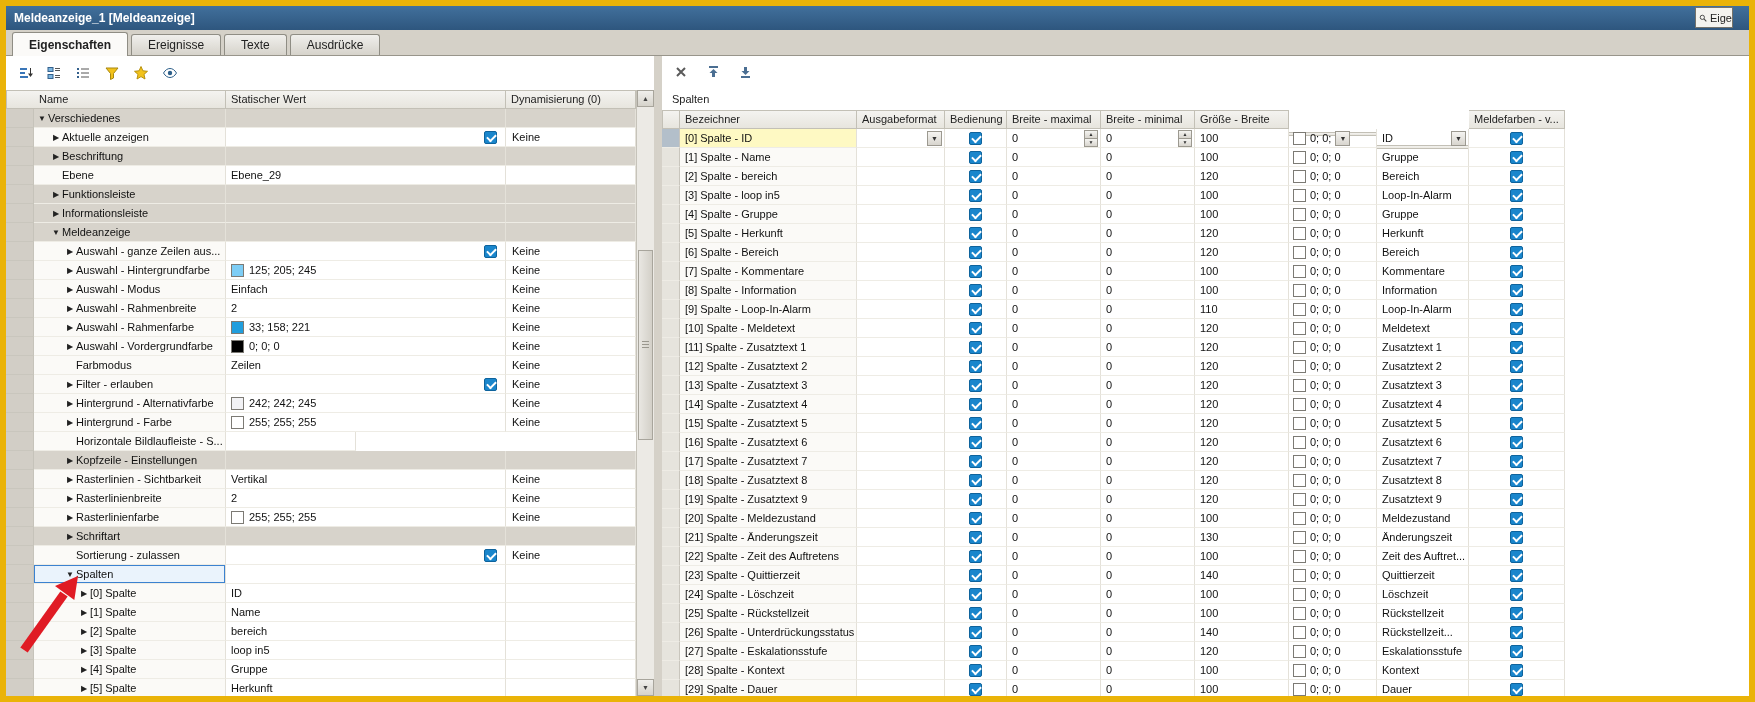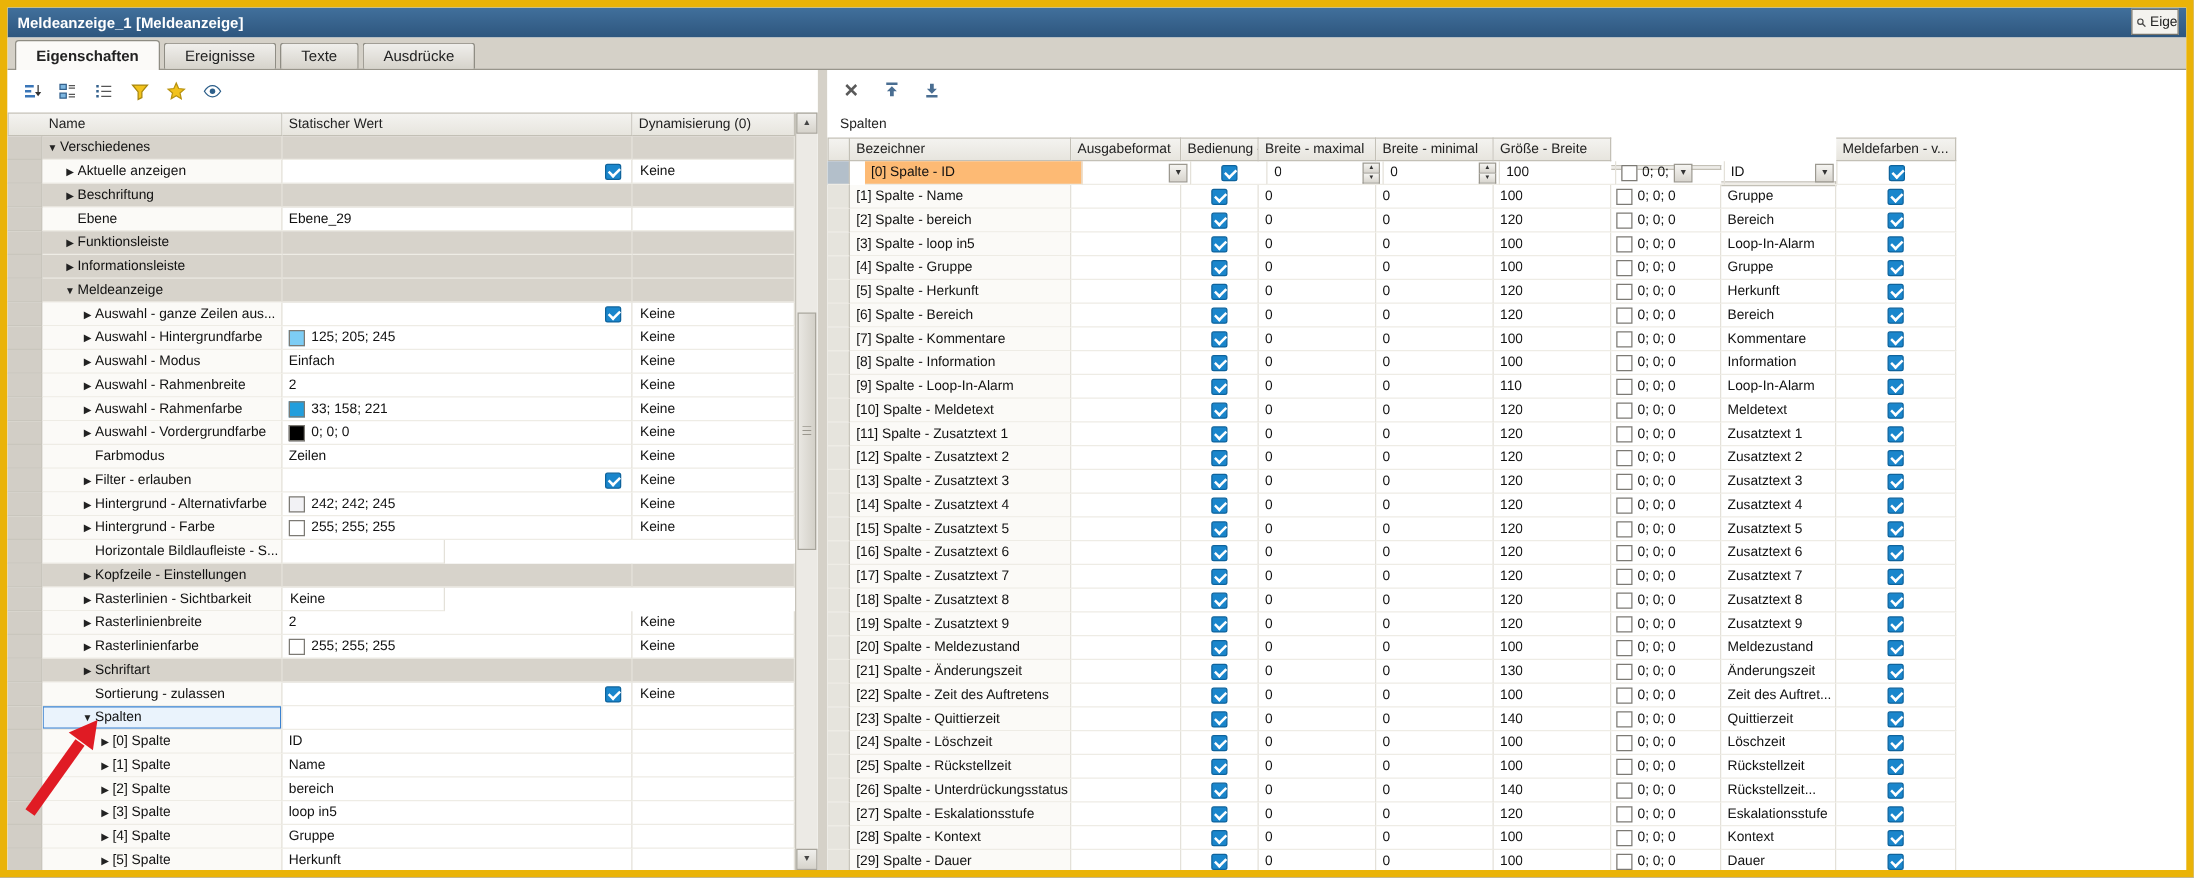--- a/index.html
+++ b/index.html
@@ -10,21 +10,21 @@
     border:6px solid #eab308;
   }
   
   .titlebar {
     height:24px; background:linear-gradient(#41709c,#2e567e);
     color:#fff; font-size:12px; font-weight:bold;
     line-height:24px; padding-left:8px;
   }
   
   .flyout {
-    position:absolute; top:1px; right:6px; width:38px; height:21px;
+    position:absolute; top:1px; right:16px; width:38px; height:21px;
     background:#f4f3ef; border:1px solid #75736b;
     display:flex; align-items:center; gap:3px; padding-left:3px;
     font-size:11px; color:#222; overflow:hidden; z-index:5;
   }
   
   .tabstrip {
     height:26px; background:#d5d1c8; border-bottom:1px solid #98958b;
     display:flex; align-items:flex-end; padding-left:6px; gap:3px;
   }
   .tab {
@@ -87,21 +87,21 @@
   .rh      { width:18px; background:#e6e4dd; border-right:1px solid #c9c6bd; }
   .c-bez   { width:177px; padding-left:5px; background:#fbfaf7; }
   .c-aus   { width:88px;  justify-content:flex-end; padding-right:2px; }
   .c-bed   { width:62px;  justify-content:center; }
   .c-bmax, .c-bmin { width:94px; padding:0 2px 0 5px; justify-content:space-between; }
   .c-size  { width:94px;  padding-left:5px; }
   .c-bg    { width:88px;  padding:0 2px 0 4px; gap:4px; }
   .c-block { width:92px;  padding:0 2px 0 5px; justify-content:space-between; }
   .c-farben{ width:96px;  justify-content:center; }
   .rrow.selected .rh    { background:#b3bfca; }
-  .rrow.selected .c-bez { background:#fdba74;margin-left:12px; }
+  .rrow.selected .c-bez { background:#fef9c3; }
   
   .vscroll { position:absolute; top:34px; right:0; bottom:0; width:18px;
              background:#eceae5; border-left:1px solid #c6c3ba; }
   .vs-btn  { height:17px; background:linear-gradient(#f0efec,#d6d3cb); border:1px solid #a8a59c;
              font-size:7px; color:#444; text-align:center; line-height:15px; }
   .vs-btn.bottom { position:absolute; bottom:0; left:0; right:0; }
   .vs-thumb { position:absolute; left:1px; right:1px; top:160px; height:190px;
              background:linear-gradient(90deg,#e9e7e2,#d3d0c8); border:1px solid #a8a59c; }
   .vs-grip { position:absolute; left:3px; right:3px; top:50%; margin-top:-4px; height:8px;
              background:repeating-linear-gradient(#9a978e 0 1px, transparent 1px 3px); }
@@ -401,20 +401,23 @@
               </div>
               <div class="cell c-static"></div>
               <div class="cell c-dyn"></div>
             </div>
             <div class="trow">
               <div class="gutter"></div>
               <div class="cell c-name" style="padding-left: 30px;">
                 <span class="exp">▶</span>
                 <span class="lbl">Rasterlinien - Sichtbarkeit</span>
               </div>
+              <div class="cell c-static">
+                <span class="lbl">Vertikal</span>
+              </div>
               <div class="cell c-dyn">
                 <span class="lbl">Keine</span>
               </div>
             </div>
             <div class="trow">
               <div class="gutter"></div>
               <div class="cell c-name" style="padding-left: 30px;">
                 <span class="exp">▶</span>
                 <span class="lbl">Rasterlinienbreite</span>
               </div>

